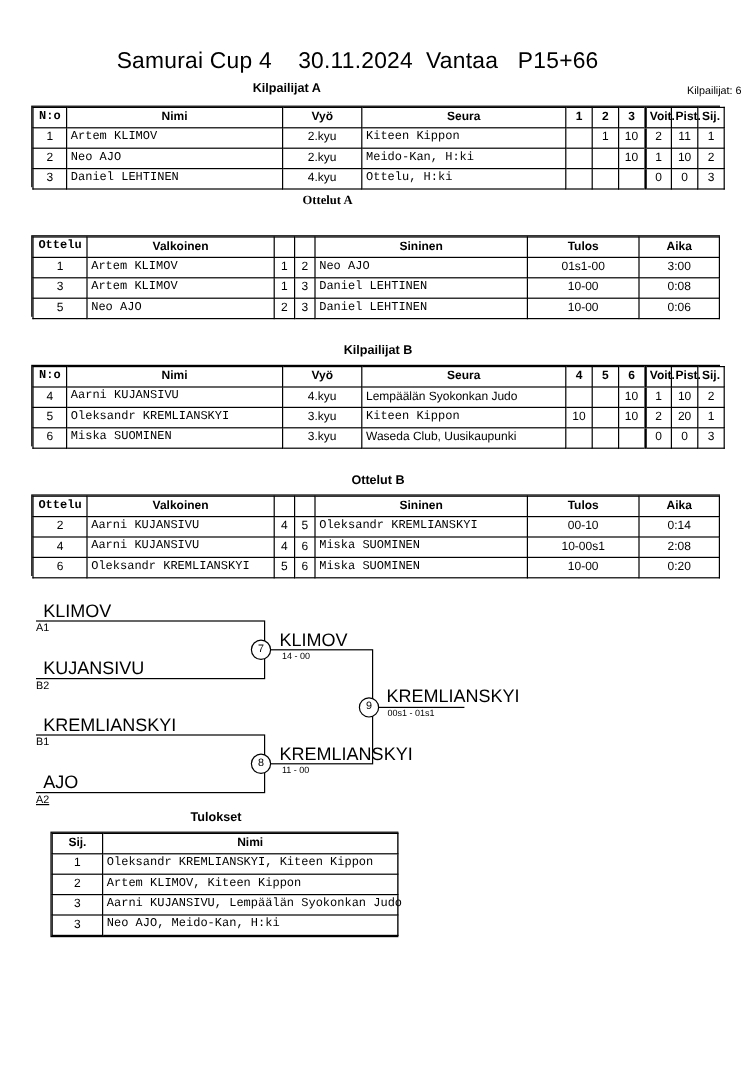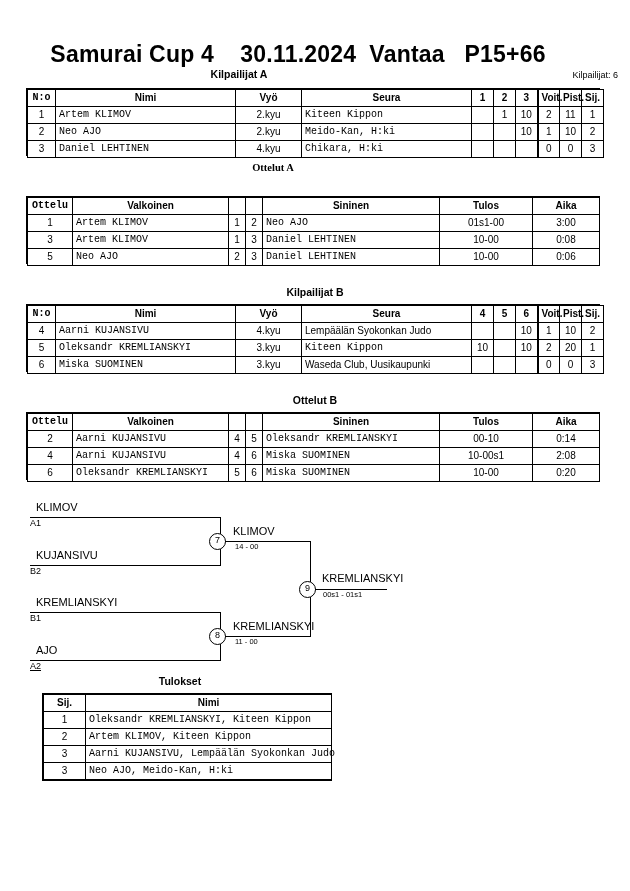--- a/index.html
+++ b/index.html
@@ -15,22 +15,22 @@
     color: #000000;
     overflow: hidden;
   }
 
   
   .title {
     position: absolute;
     left: 0; top: 41px;
     width: 596px;
     text-align: center;
-    font-size: 23px;
-    font-weight: bold;
+    font-size: 19px;
+    font-weight: normal;
     letter-spacing: 0.2px;
     white-space: pre;
   }
   .subtitle-a {
     position: absolute;
     left: 0; top: 68px;
     width: 478px;
     text-align: center;
     font-size: 10.5px;
     font-weight: bold;
@@ -101,21 +101,21 @@
     height: 180px;
   }
   .bline {
     position: absolute;
     background: #000;
   }
   .hline { height: 1px; }
   .vline { width: 1px; }
   .bname {
     position: absolute;
-    font-size: 11px;
+    font-size: 15px;
     white-space: nowrap;
   }
   .bseed {
     position: absolute;
     font-size: 9px;
     white-space: nowrap;
   }
   .bscore {
     position: absolute;
     font-size: 7.5px;
@@ -187,21 +187,21 @@
     <td class="c"></td>
     <td class="c">10</td>
     <td class="c thickL">1</td>
     <td class="c">10</td>
     <td class="c">2</td>
   </tr>
   <tr>
     <td class="c">3</td>
     <td class="l">Daniel LEHTINEN</td>
     <td class="c">4.kyu</td>
-    <td class="l">Chikara, H:ki</td>
+    <td class="l">Ottelu, H:ki</td>
     <td class="c"></td>
     <td class="c"></td>
     <td class="c"></td>
     <td class="c thickL">0</td>
     <td class="c">0</td>
     <td class="c">3</td>
   </tr>
 </tbody>
   </table>
 

